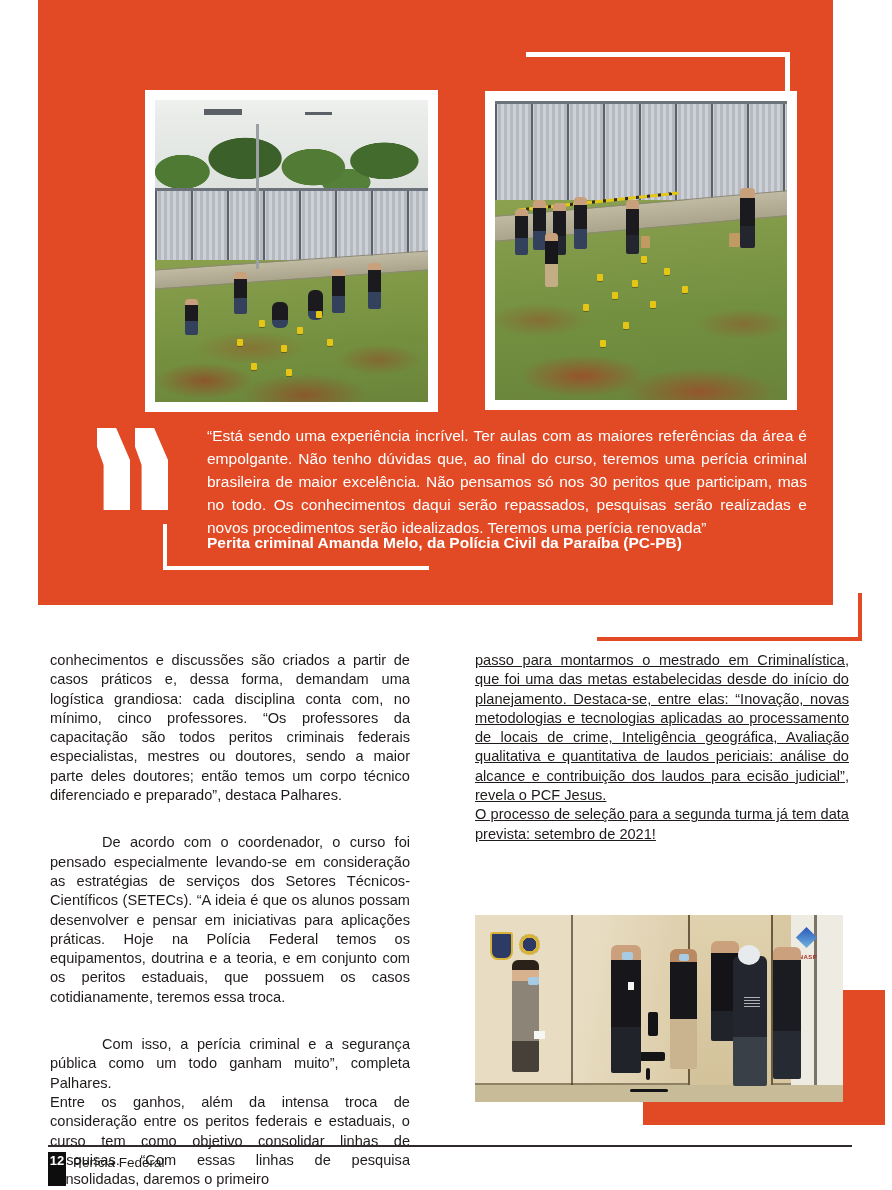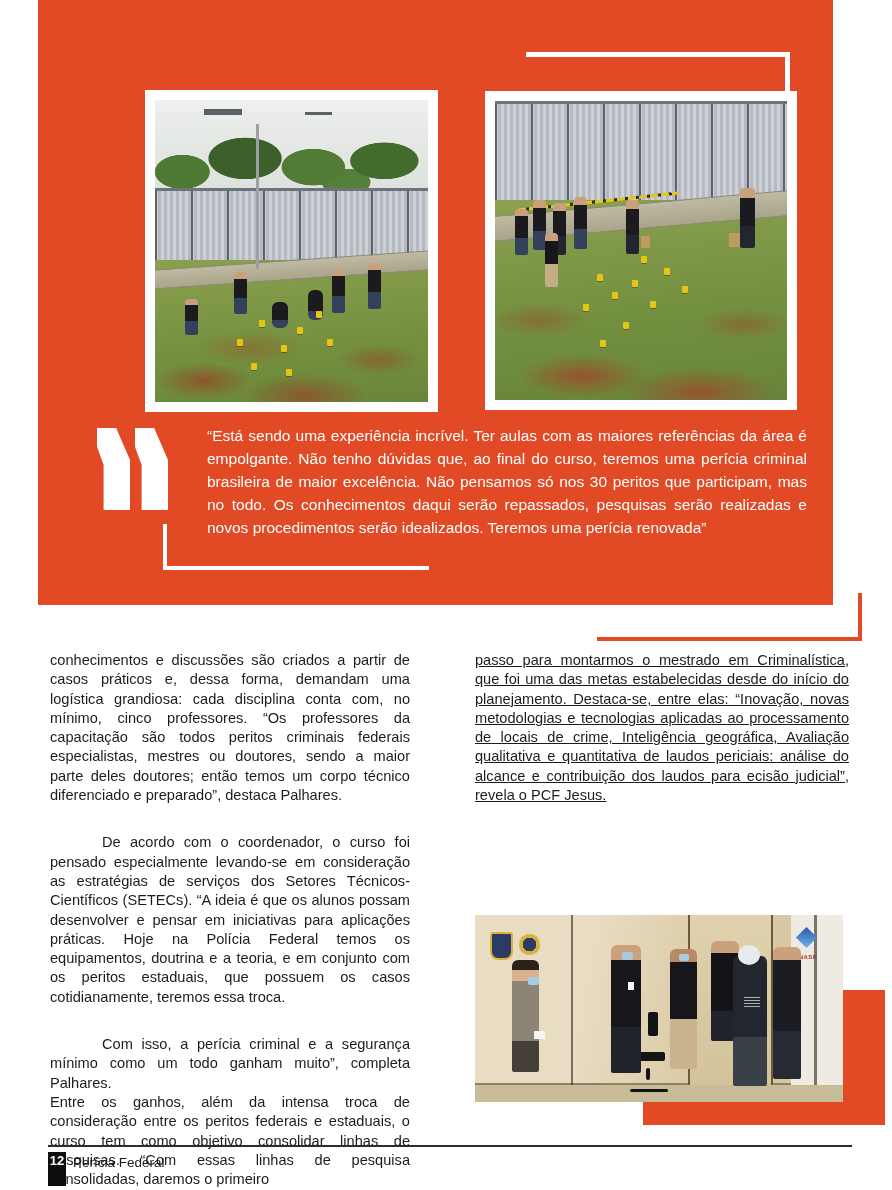--- a/index.html
+++ b/index.html
@@ -157,37 +157,39 @@
         <div class="mk" style="left:50%;top:52%;"></div>
       </div>
     </div>
 
     <div class="abs" style="left:59px;top:428px;width:71px;height:82px;">
       <div class="abs qmark" style="left:0;top:0;width:33px;height:82px;"></div>
       <div class="abs qmark" style="left:38px;top:0;width:33px;height:82px;"></div>
     </div>
 
     <div class="abs quote-text" style="left:169px;top:424px;width:600px;">“Está sendo uma experiência incrível. Ter aulas com as maiores referências da área é empolgante. Não tenho dúvidas que, ao final do curso, teremos uma perícia criminal brasileira de maior excelência. Não pensamos só nos 30 peritos que participam, mas no todo. Os conhecimentos daqui serão repassados, pesquisas serão realizadas e novos procedimentos serão idealizados. Teremos uma perícia renovada”</div>
+    <div class="abs quote-attr" style="left:169px;top:534px;width:600px;">Perita criminal Amanda Melo, da Polícia Civil da Paraíba (PC-PB)</div>
 
     <div class="abs wline" style="left:125px;top:524px;width:4px;height:46px;"></div>
     <div class="abs wline" style="left:125px;top:566px;width:266px;height:4px;"></div>
   </div>
 
   <div class="abs oline" style="left:597px;top:637px;width:265px;height:4px;"></div>
   <div class="abs oline" style="left:858px;top:593px;width:4px;height:48px;"></div>
 
   <div class="abs col" style="left:50px;top:651px;width:360px;">
     <p>conhecimentos e discussões são criados a partir de casos práticos e, dessa forma, demandam uma logística grandiosa: cada disciplina conta com, no mínimo, cinco professores. “Os professores da capacitação são todos peritos criminais federais especialistas, mestres ou doutores, sendo a maior parte deles doutores; então temos um corpo técnico diferenciado e preparado”, destaca Palhares.</p>
     <p class="ind">De acordo com o coordenador, o curso foi pensado especialmente levando-se em consideração as estratégias de serviços dos Setores Técnicos-Científicos (SETECs). “A ideia é que os alunos possam desenvolver e pensar em iniciativas para aplicações práticas. Hoje na Polícia Federal temos os equipamentos, doutrina e a teoria, e em conjunto com os peritos estaduais, que possuem os casos cotidianamente, teremos essa troca.</p>
-    <p class="ind">Com isso, a perícia criminal e a segurança mínimo como um todo ganham muito”, completa Palhares.</p>
+    <p class="ind">Com isso, a perícia criminal e a segurança pública como um todo ganham muito”, completa Palhares.</p>
     <p>Entre os ganhos, além da intensa troca de consideração entre os peritos federais e estaduais, o curso tem como objetivo consolidar linhas de pesquisas. “Com essas linhas de pesquisa consolidadas, daremos o primeiro</p>
   </div>
 
   <div class="abs col" style="left:475px;top:651px;width:374px;text-decoration:underline;">
     <p>passo para montarmos o mestrado em Criminalística, que foi uma das metas estabelecidas desde do início do planejamento. Destaca-se, entre elas: “Inovação, novas metodologias e tecnologias aplicadas ao processamento de locais de crime, Inteligência geográfica, Avaliação qualitativa e quantitativa de laudos periciais: análise do alcance e contribuição dos laudos para ecisão judicial”, revela o PCF Jesus.</p>
+    <p>O processo de seleção para a segunda turma já tem data prevista: setembro de 2021!</p>
   </div>
 
   <div class="abs" style="left:643px;top:990px;width:242px;height:135px;background:#e14a25;"></div>
 
   <div class="abs" style="left:475px;top:915px;width:368px;height:187px;">
     <div class="photo indoor">
       <div class="abs floor" style="left:0;bottom:0;width:100%;height:9%;"></div>
       <div class="abs seam" style="left:26%;top:0;width:2px;height:91%;"></div>
       <div class="abs door" style="left:58%;top:0;width:22%;height:91%;"></div>
       <div class="abs whitewall" style="left:86%;top:0;width:14%;height:91%;"></div>

